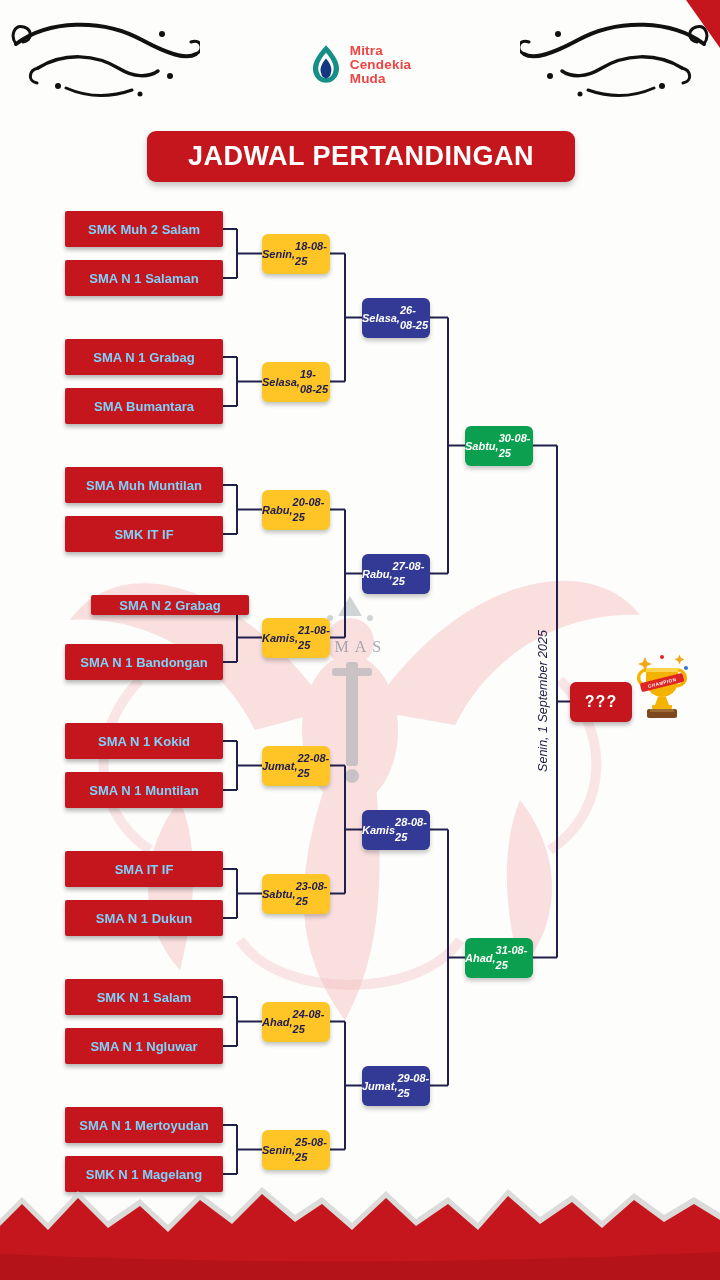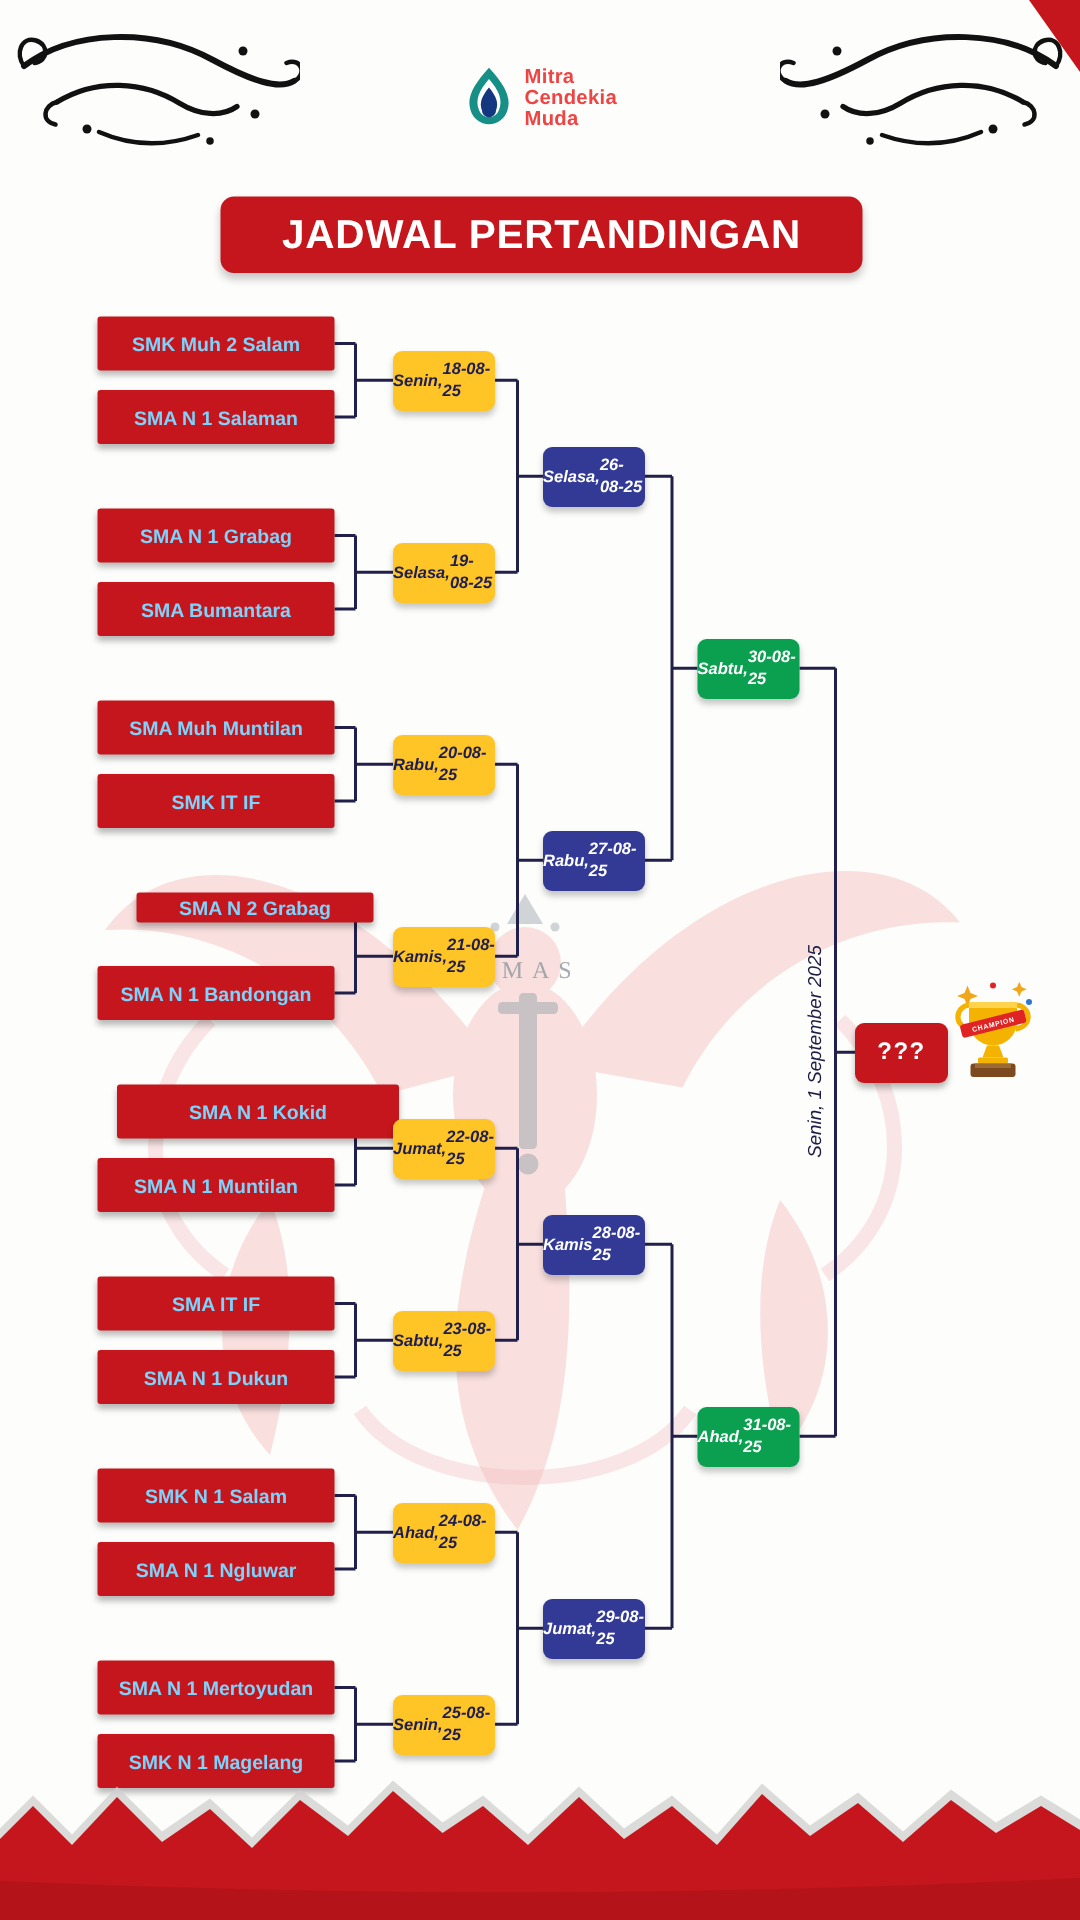--- a/index.html
+++ b/index.html
@@ -207,21 +207,21 @@
       <div class="date-box r1" style="left: 262px; top: 490px; width: 68px; height: 40px;">
         <span>Rabu,</span>
         <span>20-08-25</span>
       </div>
       <div class="team-box" style="left: 65px; top: 595px; width: 158px; height: 20px; margin-left: 26px;">SMA N 2 Grabag</div>
       <div class="team-box" style="left: 65px; top: 644px; width: 158px; height: 36px;">SMA N 1 Bandongan</div>
       <div class="date-box r1" style="left: 262px; top: 618px; width: 68px; height: 40px;">
         <span>Kamis,</span>
         <span>21-08-25</span>
       </div>
-      <div class="team-box" style="left: 65px; top: 723px; width: 188px; height: 36px; margin-left: 13px;">SMA N 1 Kokid</div>
+      <div class="team-box" style="left: 65px; top: 723px; width: 158px; height: 36px;">SMA N 1 Kokid</div>
       <div class="team-box" style="left: 65px; top: 772px; width: 158px; height: 36px;">SMA N 1 Muntilan</div>
       <div class="date-box r1" style="left: 262px; top: 746px; width: 68px; height: 40px;">
         <span>Jumat,</span>
         <span>22-08-25</span>
       </div>
       <div class="team-box" style="left: 65px; top: 851px; width: 158px; height: 36px;">SMA IT IF</div>
       <div class="team-box" style="left: 65px; top: 900px; width: 158px; height: 36px;">SMA N 1 Dukun</div>
       <div class="date-box r1" style="left: 262px; top: 874px; width: 68px; height: 40px;">
         <span>Sabtu,</span>
         <span>23-08-25</span>

